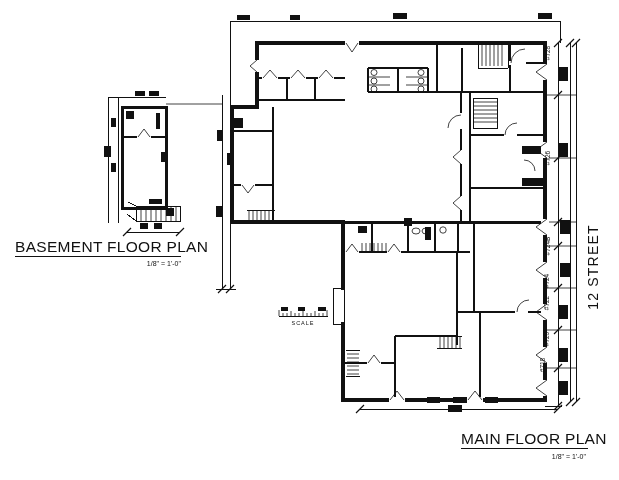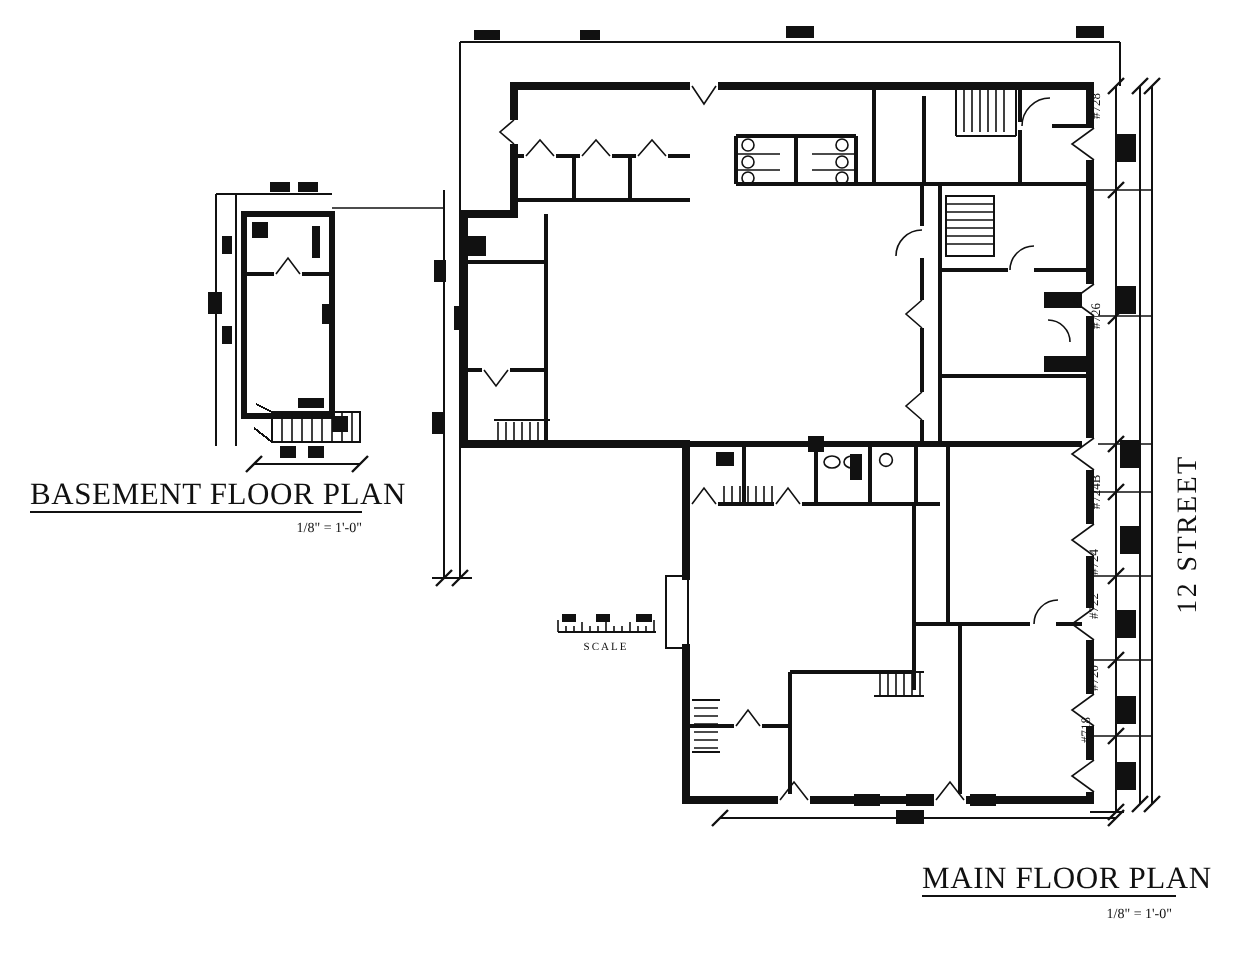--- a/index.html
+++ b/index.html
@@ -1,17 +1,17 @@
 <!DOCTYPE html>
 <html><head>
 <meta charset="utf-8">
 <style>
   html,body{margin:0;padding:0;background:#fff;}
   .sheet{position:relative;width:619px;height:460px;background:#ffffff;overflow:hidden;
-         font-family:Liberation Serif, serif;}
+         font-family:Liberation Sans, sans-serif;}
   svg{position:absolute;left:0;top:0;}
   svg .wall-ext{stroke:#111;stroke-width:4;fill:none;shape-rendering:crispEdges;}
   svg .wall-int{stroke:#111;stroke-width:2;fill:none;shape-rendering:crispEdges;}
   svg .wall-med{stroke:#111;stroke-width:3;fill:none;shape-rendering:crispEdges;}
   svg .thin{stroke:#111;stroke-width:1;fill:none;shape-rendering:crispEdges;}
   svg .hair{stroke:#111;stroke-width:0.8;fill:none;}
   svg .blob{fill:#111;stroke:none;}
   svg .gap{fill:#ffffff;stroke:none;}
   svg .tick{stroke:#111;stroke-width:1.2;fill:none;}
   svg text{fill:#111;}

